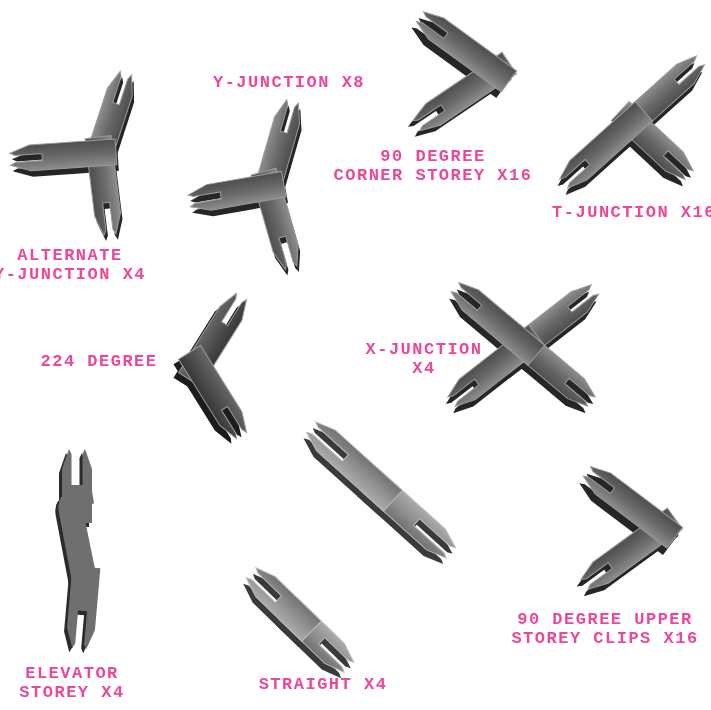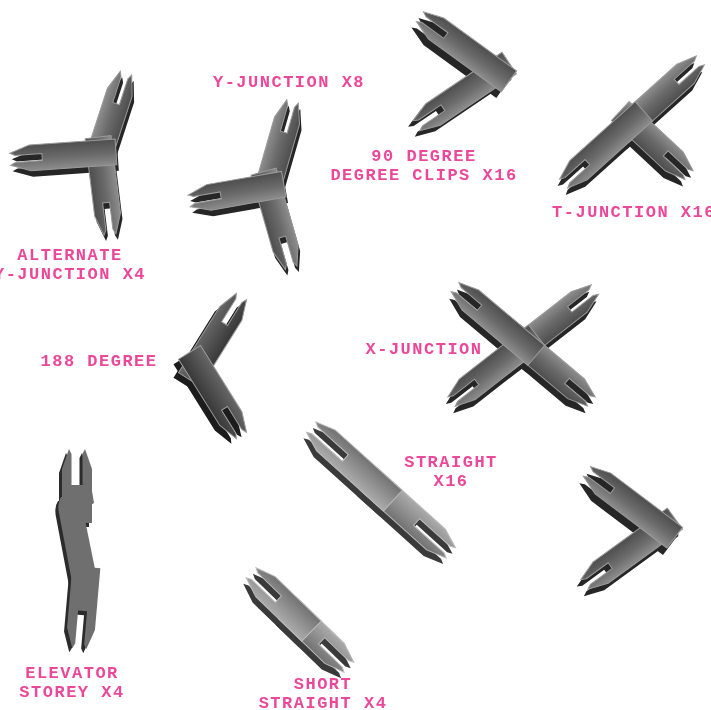--- a/index.html
+++ b/index.html
@@ -162,47 +162,47 @@
   <div class="part-label" style="left:70px;top:246px">
     <span>ALTERNATE</span>
     <span>Y-JUNCTION X4</span>
   </div>
 
   <div class="part-label" style="left:289px;top:73px">
     <span>Y-JUNCTION X8</span>
     <span></span>
   </div>
 
-  <div class="part-label" style="left:424px;top:147px">
+  <div class="part-label" style="left:433px;top:147px">
     <span>90 DEGREE</span>
-    <span>DEGREE CLIPS X16</span>
+    <span>CORNER STOREY X16</span>
   </div>
 
   <div class="part-label" style="left:634px;top:203px">
     <span>T-JUNCTION X16</span>
     <span></span>
   </div>
 
   <div class="part-label" style="left:99px;top:352px">
-    <span>188 DEGREE</span>
+    <span>224 DEGREE</span>
   </div>
 
   <div class="part-label" style="left:424px;top:340px">
     <span>X-JUNCTION</span>
-  </div>
-
-  <div class="part-label" style="left:451px;top:453px">
-    <span>STRAIGHT</span>
-    <span>X16</span>
-  </div>
+    <span>X4</span>
+  </div>
+
 
   <div class="part-label" style="left:72px;top:664px">
     <span>ELEVATOR</span>
     <span>STOREY X4</span>
   </div>
 
   <div class="part-label" style="left:323px;top:675px">
-    <span>SHORT</span>
     <span>STRAIGHT X4</span>
   </div>
 
+  <div class="part-label" style="left:605px;top:610px">
+    <span>90 DEGREE UPPER</span>
+    <span>STOREY CLIPS X16</span>
+  </div>
 
 </div>
 
 </body></html>

